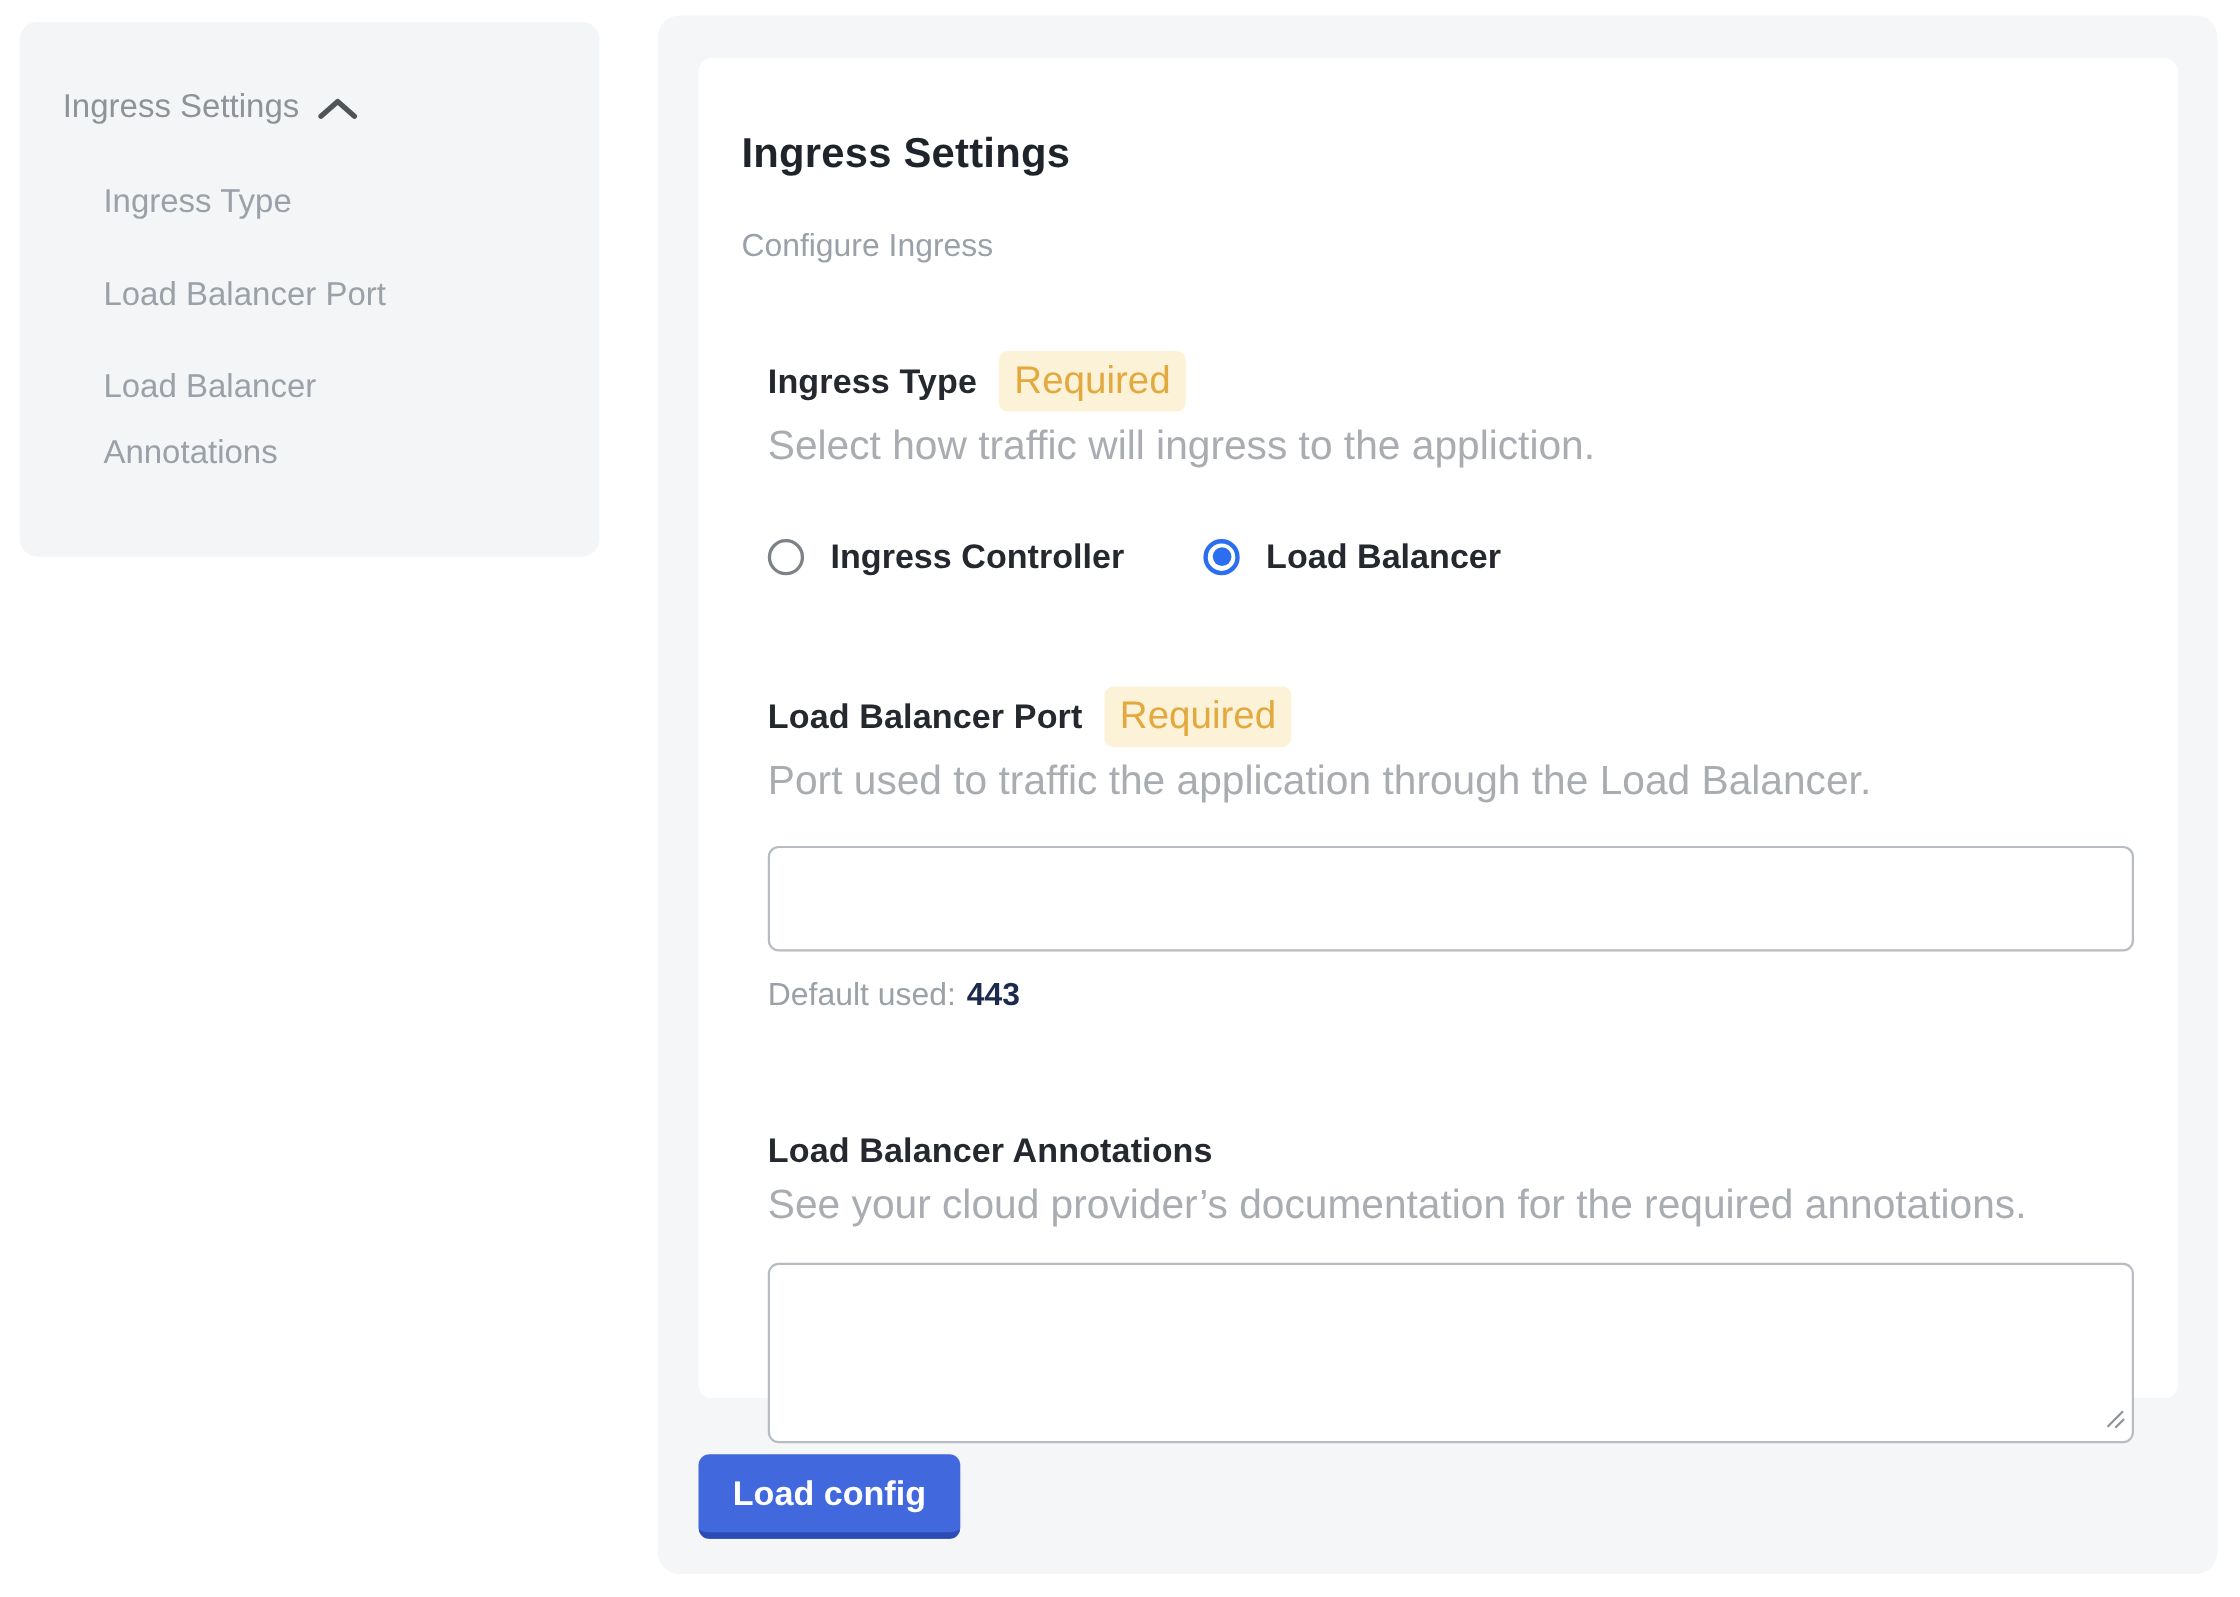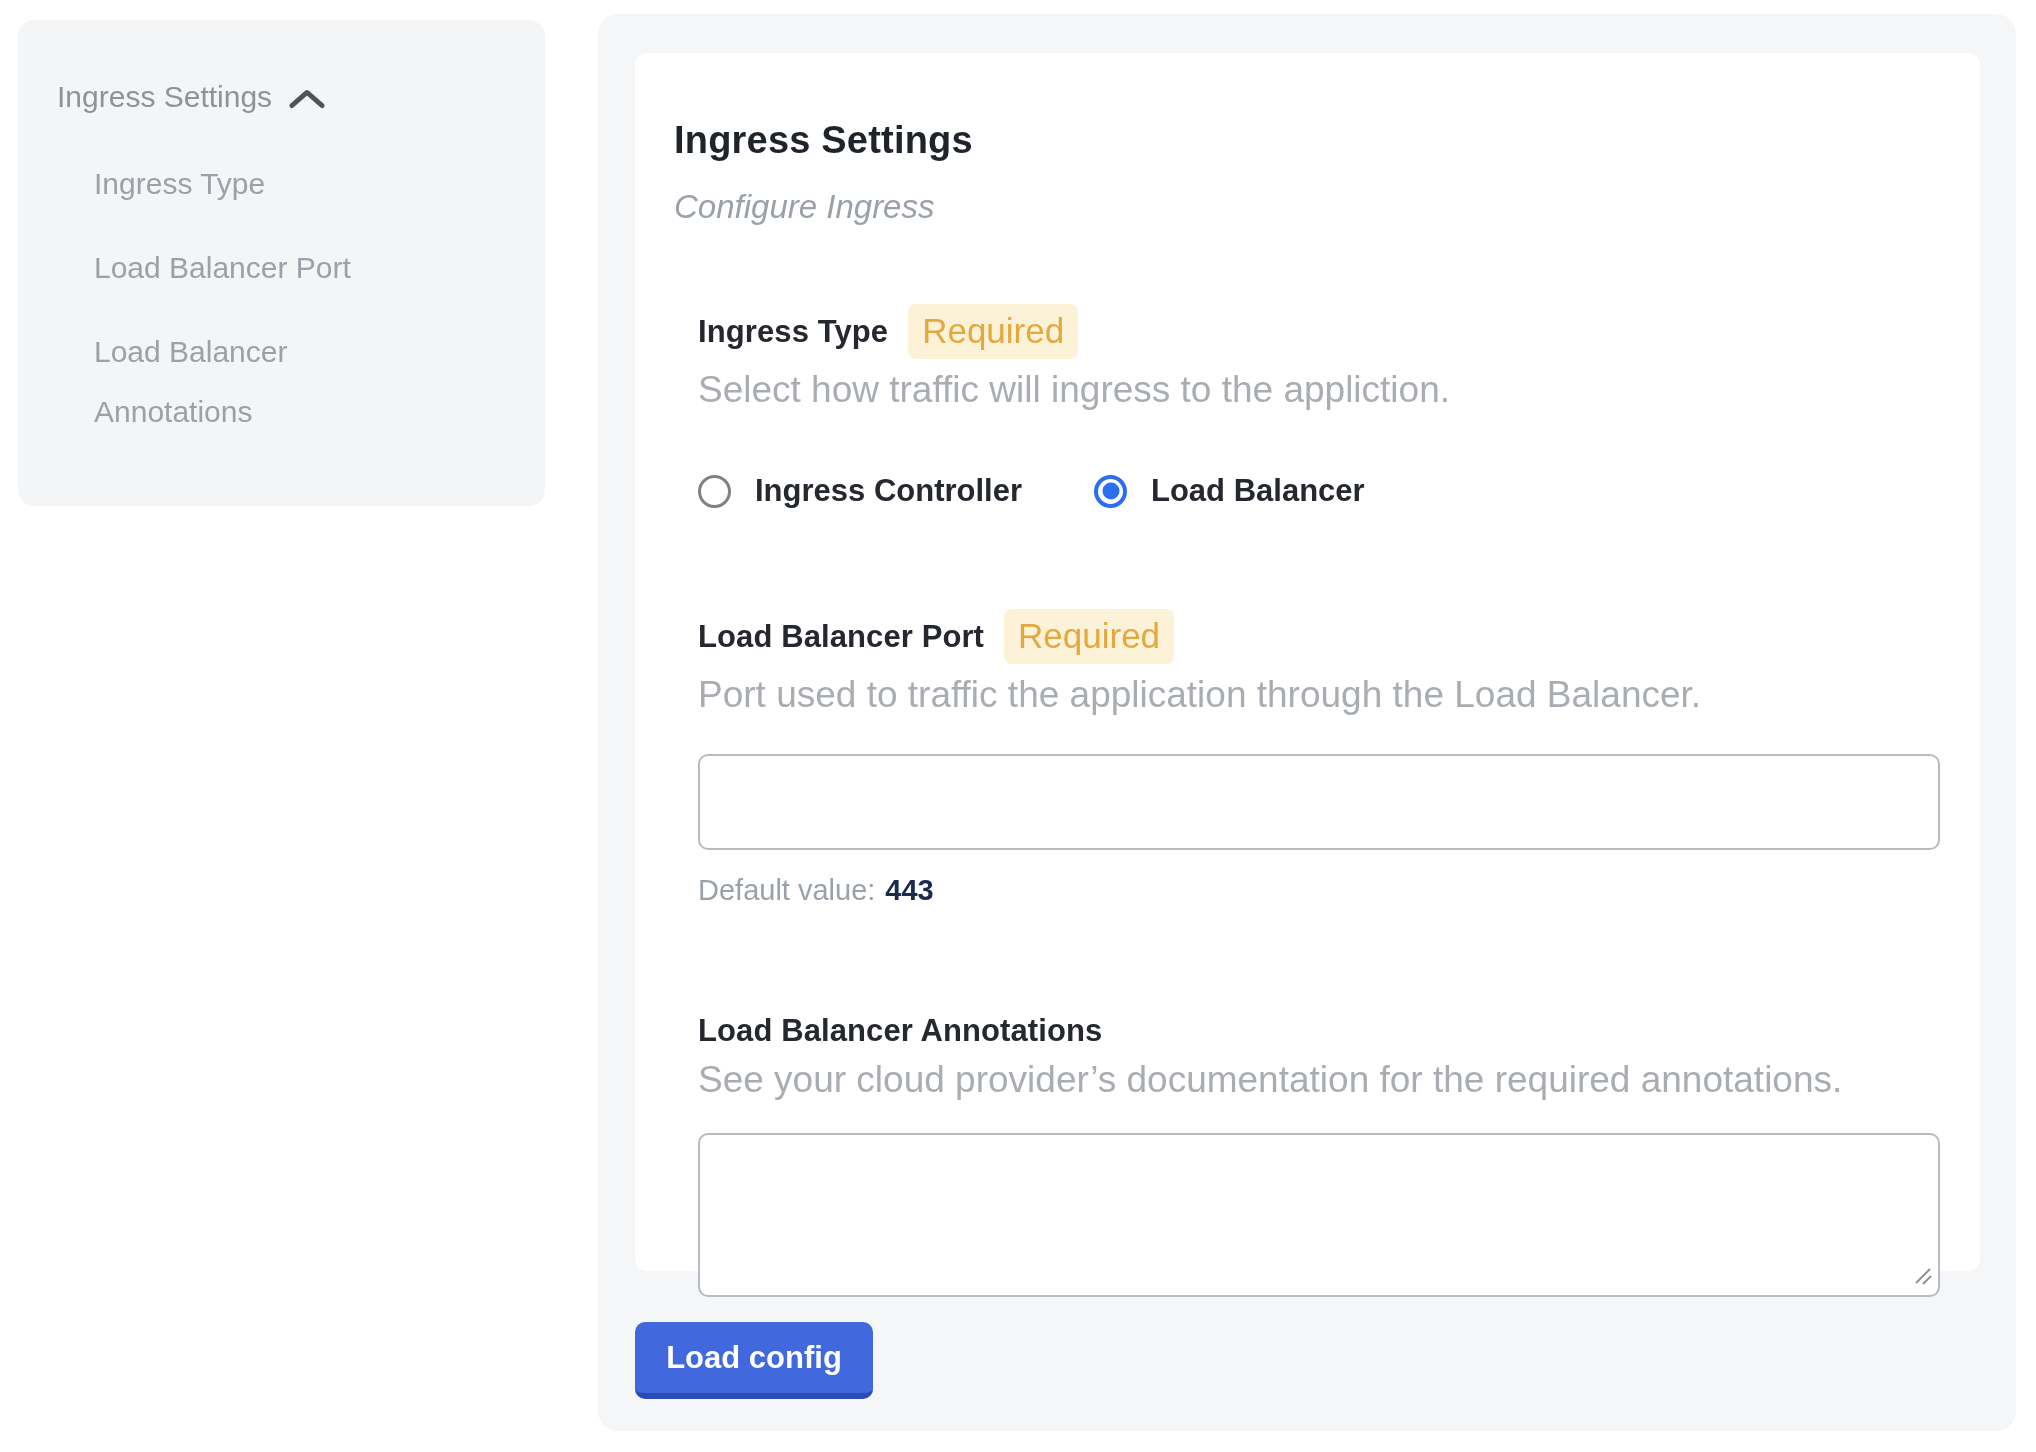--- a/index.html
+++ b/index.html
@@ -51,22 +51,22 @@
     width: 1345px; height: 1218px;
     background: #ffffff;
     border-radius: 12px;
     padding: 66px 40px 0 39px;
   }
   .card-title {
     font-size: 38px; font-weight: 700; color: #1f232a;
     letter-spacing: 0.2px;
   }
   .card-subtitle {
-    margin-top: 26px;
-    font-size: 33px; color: #9aa1a8; font-style: italic;
+    margin-top: 46px;
+    font-size: 29px; color: #9aa1a8;
   }
   .sections { margin-left: 24px; }
 
   .sec { }
   .sec-1 { margin-top: 78px; }
   .sec-2 { margin-top: 100px; }
   .sec-3 { margin-top: 106px; }
   .sec-head { display: flex; align-items: center; gap: 20px; }
   .sec-head h2 {
     font-size: 31px; font-weight: 700; color: #25282e;
@@ -209,21 +209,21 @@
 
       <div class="sec sec-2">
         <div class="sec-head">
           <h2>Load Balancer Port</h2>
           <span class="badge">Required</span>
         </div>
         <p class="desc">Port used to traffic the application through the Load Balancer.</p>
 
         <input class="text-input" type="text" value="" style="">
 
-        <p class="default-line"><span>Default value:</span><span class="dv">443</span></p>
+        <p class="default-line"><span>Default used:</span><span class="dv">443</span></p>
       </div>
 
       <div class="sec sec-3">
         <div class="sec-head">
           <h2>Load Balancer Annotations</h2>
         </div>
         <p class="desc">See your cloud provider’s documentation for the required annotations.</p>
 
         <div class="ta-wrap">
           <textarea class="text-area" style=""></textarea>

